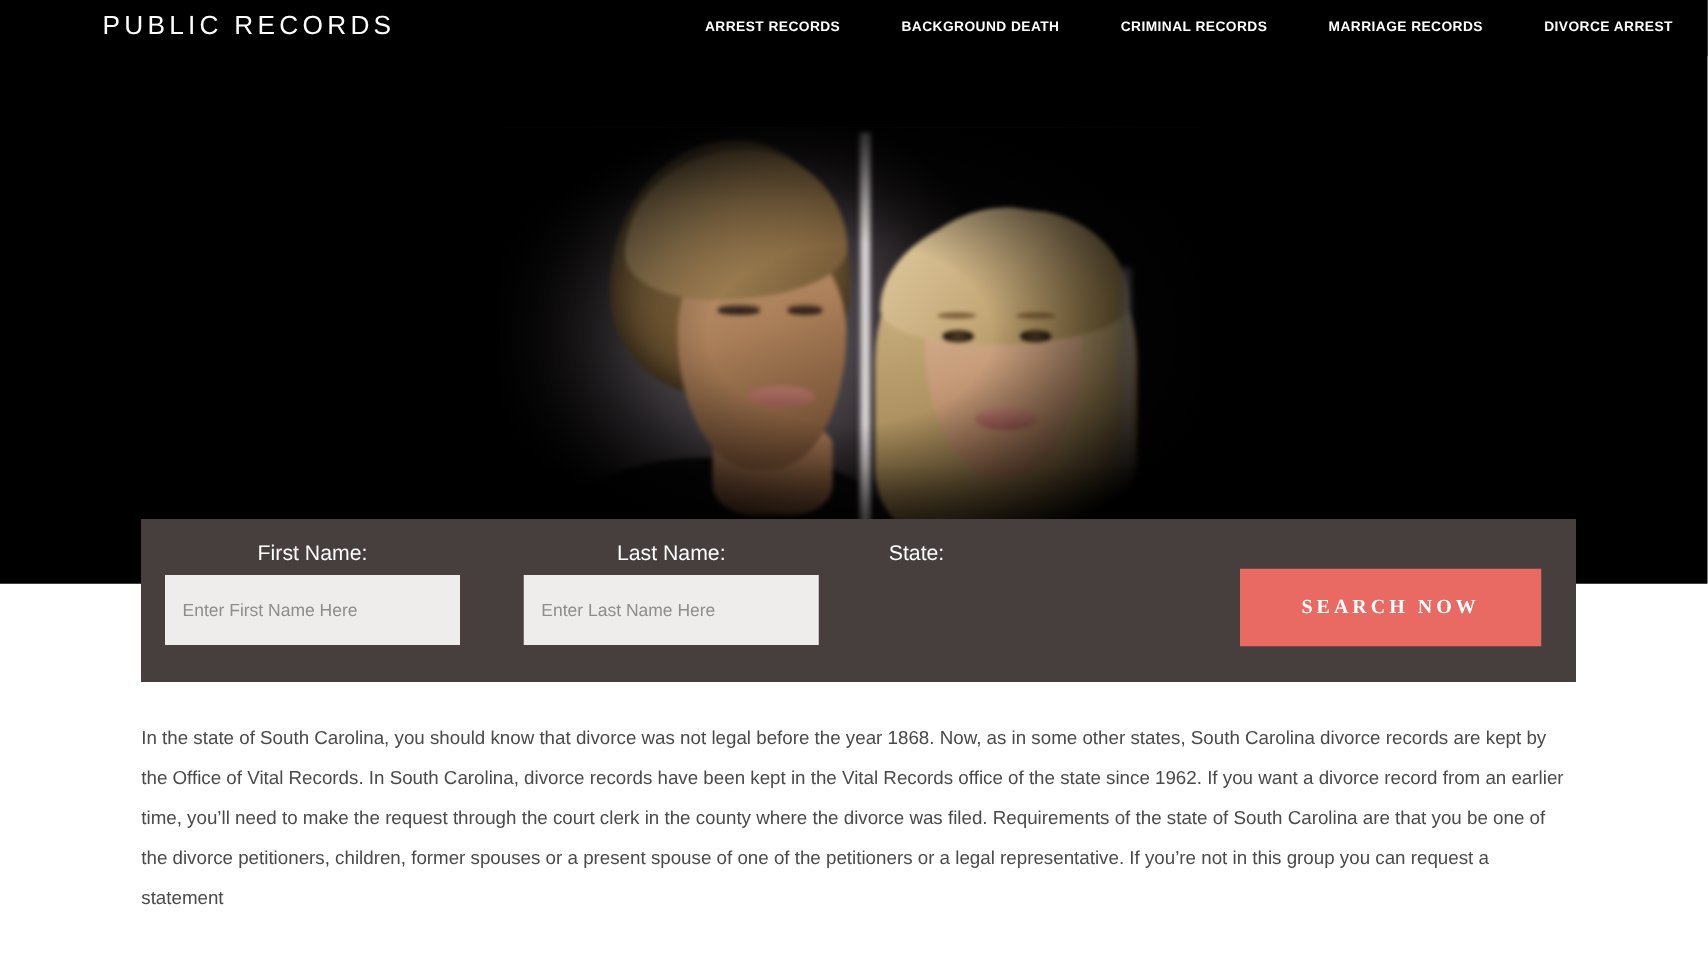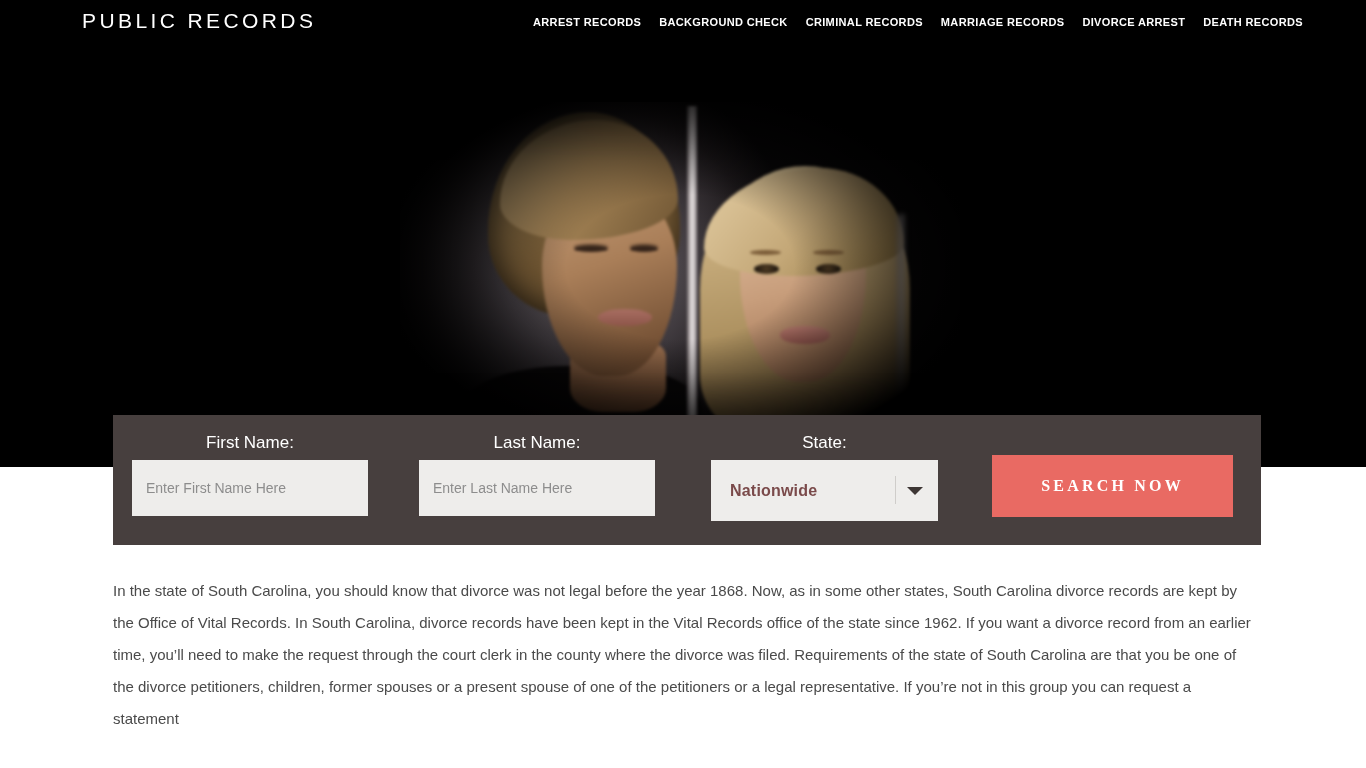--- a/index.html
+++ b/index.html
@@ -47,20 +47,21 @@
   }
   .nav-link {
     color: #ffffff;
     font-size: 11px;
     font-weight: bold;
     letter-spacing: 0.35px;
     text-decoration: none;
     padding: 0 9px;
     line-height: 14px;
     display: inline-block;
+    margin-left: 31px;
   }
   .nav-link:first-child { padding-left: 0; }
   .nav-link:last-child { padding-right: 0; }
 
   
   .hero {
     position: absolute;
     top: 0; left: 0;
     width: 1366px;
     height: 467px;
@@ -372,21 +373,21 @@
     </div>
     <div class="photo-vignette"></div>
     <div class="photo-softener"></div>
   </div>
 </div>
 
 <header class="site-header">
   <div class="brand">PUBLIC RECORDS</div>
   <nav class="main-nav">
     <a class="nav-link" href="#">ARREST RECORDS</a>
-    <a class="nav-link" href="#">BACKGROUND CHECK</a>
+    <a class="nav-link" href="#">BACKGROUND DEATH</a>
     <a class="nav-link" href="#">CRIMINAL RECORDS</a>
     <a class="nav-link" href="#">MARRIAGE RECORDS</a>
     <a class="nav-link" href="#">DIVORCE ARREST</a>
     <a class="nav-link" href="#">DEATH RECORDS</a>
   </nav>
 </header>
 
 <section class="search-panel">
 
   <div class="field-group" id="group-first">
@@ -394,25 +395,20 @@
     <input class="text-input" type="text" placeholder="Enter First Name Here" style="">
   </div>
 
   <div class="field-group" id="group-last">
     <label class="field-label">Last Name:</label>
     <input class="text-input" type="text" placeholder="Enter Last Name Here" style="">
   </div>
 
   <div class="field-group" id="group-state">
     <label class="field-label">State:</label>
-    <div class="select-wrap">
-      <span class="select-value">Nationwide</span>
-      <span class="select-sep"></span>
-      <span class="select-arrow"></span>
-    </div>
   </div>
 
   <button class="search-button">SEARCH NOW</button>
 </section>
 
 <main class="article">
   <p class="article-body">In the state of South Carolina, you should know that divorce was not legal before the year 1868. Now, as in some other states, South Carolina divorce records are kept by the Office of Vital Records. In South Carolina, divorce records have been kept in the Vital Records office of the state since 1962. If you want a divorce record from an earlier time, you’ll need to make the request through the court clerk in the county where the divorce was filed. Requirements of the state of South Carolina are that you be one of the divorce petitioners, children, former spouses or a present spouse of one of the petitioners or a legal representative. If you’re not in this group you can request a statement</p>
 </main>
 
 </body></html>

